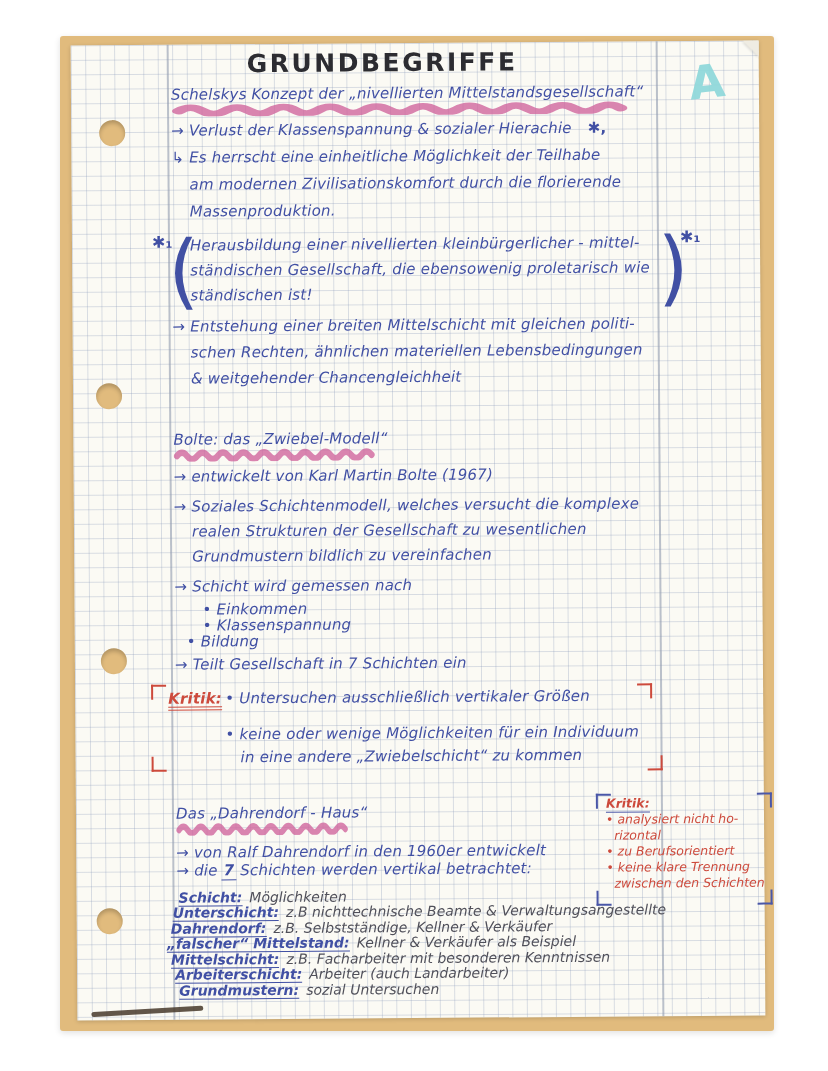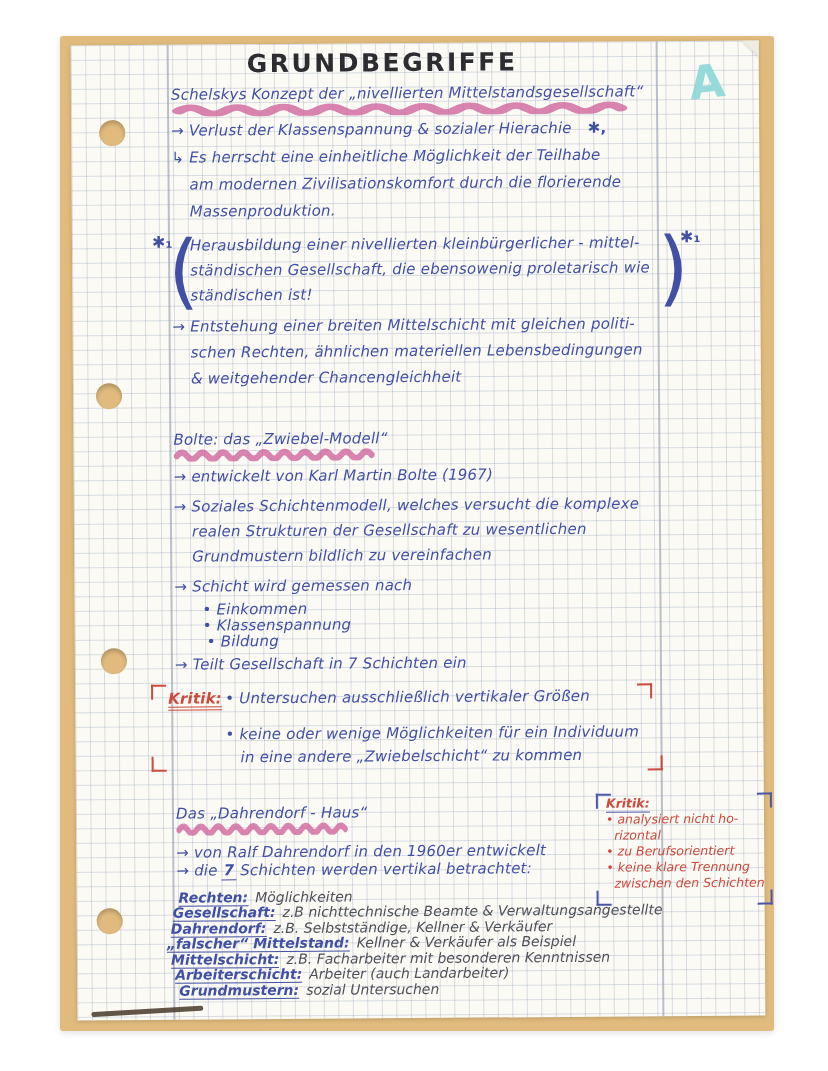--- a/index.html
+++ b/index.html
@@ -127,21 +127,21 @@
   <svg class="wave" style="left:100px; top:404px; width:205px;" viewBox="0 0 240 14" preserveAspectRatio="none">
     <path d="M4,8 Q10,1 16,8 T28,8 T40,8 T52,8 T64,8 T76,8 T88,8 T100,8 T112,8 T124,8 T136,8 T148,8 T160,8 T172,8 T184,8 T196,8 T208,8 T220,8 T232,8" fill="none" stroke="#d1679e" stroke-width="7" stroke-linecap="round"></path>
   </svg>
   <div class="hw" style="left:100px; top:423px;">→ entwickelt von Karl Martin Bolte (1967)</div>
   <div class="hw" style="left:100px; top:453px;">→ Soziales Schichtenmodell, welches versucht die komplexe</div>
   <div class="hw" style="left:118px; top:478px;">realen Strukturen der Gesellschaft zu wesentlichen</div>
   <div class="hw" style="left:118px; top:503px;">Grundmustern bildlich zu vereinfachen</div>
   <div class="hw" style="left:100px; top:533px;">→ Schicht wird gemessen nach</div>
   <div class="hw sm" style="left:128px; top:556px;">• Einkommen</div>
   <div class="hw sm" style="left:128px; top:572px;">• Klassenspannung</div>
-  <div class="hw sm" style="left:132px; top:588px;">• Bildung</div>
+  <div class="hw sm" style="left:112px; top:588px;">• Bildung</div>
   <div class="hw" style="left:100px; top:611px;">→ Teilt Gesellschaft in 7 Schichten ein</div>
 
   <div class="bracket bk-red bk-tl" style="left:76px; top:640px;"></div>
   <div class="bracket bk-red bk-tr" style="left:562px; top:642px;"></div>
   <div class="bracket bk-red bk-bl" style="left:76px; top:712px;"></div>
   <div class="bracket bk-red bk-br" style="left:572px; top:714px;"></div>
   <div class="hw kritik-label" style="left:93px; top:645px;">Kritik:</div>
   <div class="hw" style="left:150px; top:645px;">• Untersuchen ausschließlich vertikaler Größen</div>
   <div class="hw" style="left:150px; top:681px;">• keine oder wenige Möglichkeiten für ein Individuum</div>
   <div class="hw" style="left:165px; top:704px;">in eine andere „Zwiebelschicht“ zu kommen</div>
@@ -164,24 +164,24 @@
       <div><span class="rk-label">Kritik:</span></div>
       <div>• analysiert nicht ho-</div>
       <div style="padding-left:8px;">rizontal</div>
       <div>• zu Berufsorientiert</div>
       <div>• keine klare Trennung</div>
       <div style="padding-left:8px;">zwischen den Schichten</div>
     </div>
   </div>
 
   <div class="layer-row" style="left:102px; top:845px;">
-    <span class="layer-label">Rechten:</span><span class="pencil">Möglichkeiten</span>
+    <span class="layer-label">Schicht:</span><span class="pencil">Möglichkeiten</span>
   </div>
   <div class="layer-row" style="left:96px; top:860px;">
-    <span class="layer-label">Gesellschaft:</span><span class="pencil">z.B nichttechnische Beamte &amp; Verwaltungsangestellte</span>
+    <span class="layer-label">Unterschicht:</span><span class="pencil">z.B nichttechnische Beamte &amp; Verwaltungsangestellte</span>
   </div>
   <div class="layer-row" style="left:94px; top:876px;">
     <span class="layer-label">Dahrendorf:</span><span class="pencil">z.B. Selbstständige, Kellner &amp; Verkäufer</span>
   </div>
   <div class="layer-row" style="left:90px; top:891px;">
     <span class="layer-label">„falscher“ Mittelstand:</span><span class="pencil">Kellner &amp; Verkäufer als Beispiel</span>
   </div>
   <div class="layer-row" style="left:94px; top:907px;">
     <span class="layer-label">Mittelschicht:</span><span class="pencil">z.B. Facharbeiter mit besonderen Kenntnissen</span>
   </div>

